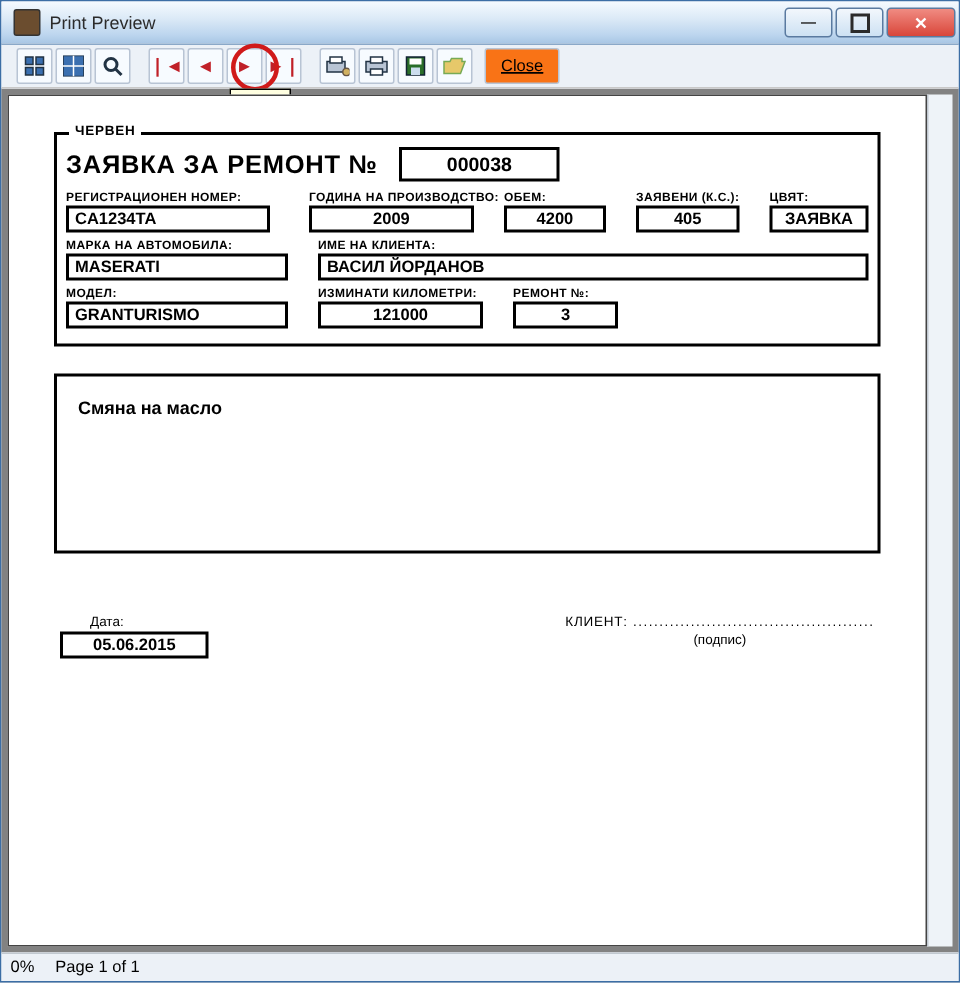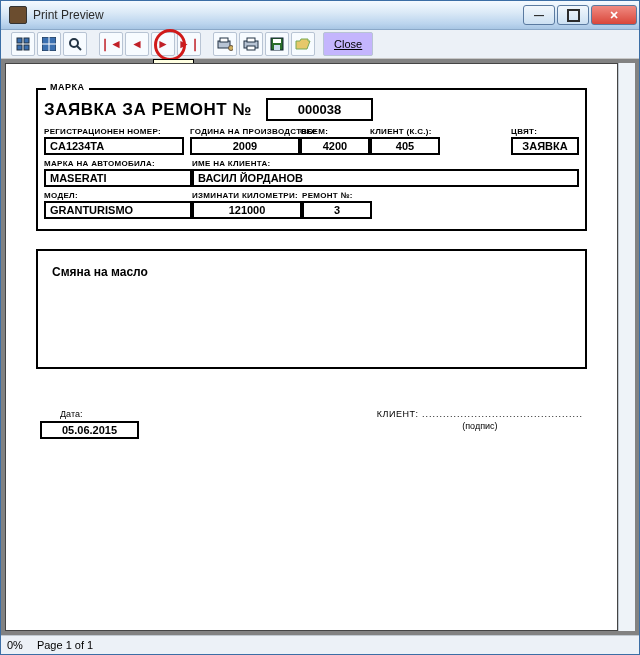--- a/index.html
+++ b/index.html
@@ -16,32 +16,32 @@
   .winbtn.close{background:linear-gradient(#f08b82,#d9463a);color:#fff;width:44px;}
   .winbtn.close::after{content:"✕";color:#fff;font-size:11px;}
   
   .toolbar{height:28px;background:#ecf1f7;border-bottom:1px solid #c8c8c8;display:flex;align-items:center;padding:0 10px;gap:2px;position:relative;}
   .tbtn{width:22px;height:22px;border:1px solid #b8c4d4;background:#f7fbff;border-radius:2px;display:flex;align-items:center;justify-content:center;font-family:Arial;}
   .sep{width:8px;}
   .tbtn.nav{color:#c02028;font-weight:bold;font-size:12px;}
   .tbtn.printer{position:relative;}
   .tbtn.printer svg{display:block;}
   .tbtn.save svg,.tbtn.open svg,.tbtn.setup svg,.tbtn.grid svg,.tbtn.gridmag svg,.tbtn.mag svg{display:block;}
-  .closebtn{margin-left:6px;height:22px;padding:0 10px;border:1px solid #b8c4d4;background:#c4b5fd;border-radius:2px;display:flex;align-items:center;text-decoration:underline;}
+  .closebtn{margin-left:6px;height:22px;padding:0 10px;border:1px solid #b8c4d4;background:#f97316;border-radius:2px;display:flex;align-items:center;text-decoration:underline;}
   .ring{position:absolute;width:26px;height:26px;border:3px solid #d01a1a;border-radius:50%;pointer-events:none;top:-1px;left:153px;}
   .tooltip{position:absolute;top:29px;left:152px;background:#ffffe1;border:1px solid #000;padding:2px 8px;font-size:11px;}
   
   .workarea{flex:1;background:#828282;padding:4px;display:flex;}
   .pagewrap{flex:1;background:#fff;border:1px solid #444;box-sizing:border-box;padding:0;position:relative;overflow:hidden;}
   .scrollbar{width:16px;background:#eef3f8;border-left:1px solid #c0c8d0;}
   .page{padding:24px 30px 20px 30px;color:#000;}
   
   .fieldset{border:2px solid #000;padding:8px 6px 6px 6px;margin-bottom:18px;position:relative;}
   .legend{position:absolute;top:-8px;left:8px;background:#fff;padding:0 4px;font-size:9px;font-weight:bold;letter-spacing:0.5px;}
-  .row{display:flex;align-items:flex-end;gap:0;margin-bottom:4px;}
+  .row{display:flex;align-items:flex-end;gap:20px;margin-bottom:4px;}
   .titlerow{display:flex;align-items:center;margin-bottom:6px;}
   .doc-title{font-weight:bold;font-size:17px;letter-spacing:0.5px;}
   .numbox{border:2px solid #000;padding:2px 30px;font-weight:bold;font-size:13px;margin-left:14px;}
   .fld{display:flex;flex-direction:column;}
   .lbl{font-size:8px;font-weight:bold;letter-spacing:0.3px;margin-bottom:1px;white-space:nowrap;}
   .val{border:2px solid #000;padding:1px 4px;font-weight:bold;font-size:11px;min-height:14px;box-sizing:border-box;}
   .val.c{text-align:center;}
   
   .fieldset2{border:2px solid #000;padding:14px 14px 10px 14px;height:120px;box-sizing:border-box;position:relative;margin-bottom:40px;}
   
@@ -130,42 +130,42 @@
     </div>
     <div class="ring"></div>
     <div class="tooltip">Print</div>
   </div>
 
   <div class="workarea">
     <div class="pagewrap">
       <div class="page">
 
         <div class="fieldset">
-          <div class="legend">МАРКА</div>
+          <div class="legend">ЧЕРВЕН</div>
 
           <div class="titlerow">
             <span class="doc-title">ЗАЯВКА ЗА РЕМОНТ №</span>
             <span class="numbox">000038</span>
           </div>
 
           <div class="row">
             <div class="fld" style="width:140px;">
               <span class="lbl">РЕГИСТРАЦИОНЕН НОМЕР:</span>
               <span class="val">CA1234TA</span>
             </div>
             <div class="fld" style="width:110px;margin-left:6px;">
               <span class="lbl">ГОДИНА НА ПРОИЗВОДСТВО:</span>
               <span class="val c">2009</span>
             </div>
             <div class="fld" style="width:70px;">
               <span class="lbl">ОБЕМ:</span>
               <span class="val c">4200</span>
             </div>
             <div class="fld" style="width:70px;">
-              <span class="lbl">КЛИЕНТ (К.С.):</span>
+              <span class="lbl">ЗАЯВЕНИ (К.С.):</span>
               <span class="val c">405</span>
             </div>
             <div class="fld" style="width:68px;margin-left:auto;">
               <span class="lbl">ЦВЯТ:</span>
               <span class="val c">ЗАЯВКА</span>
             </div>
           </div>
 
           <div class="row">
             <div class="fld" style="width:148px;">

